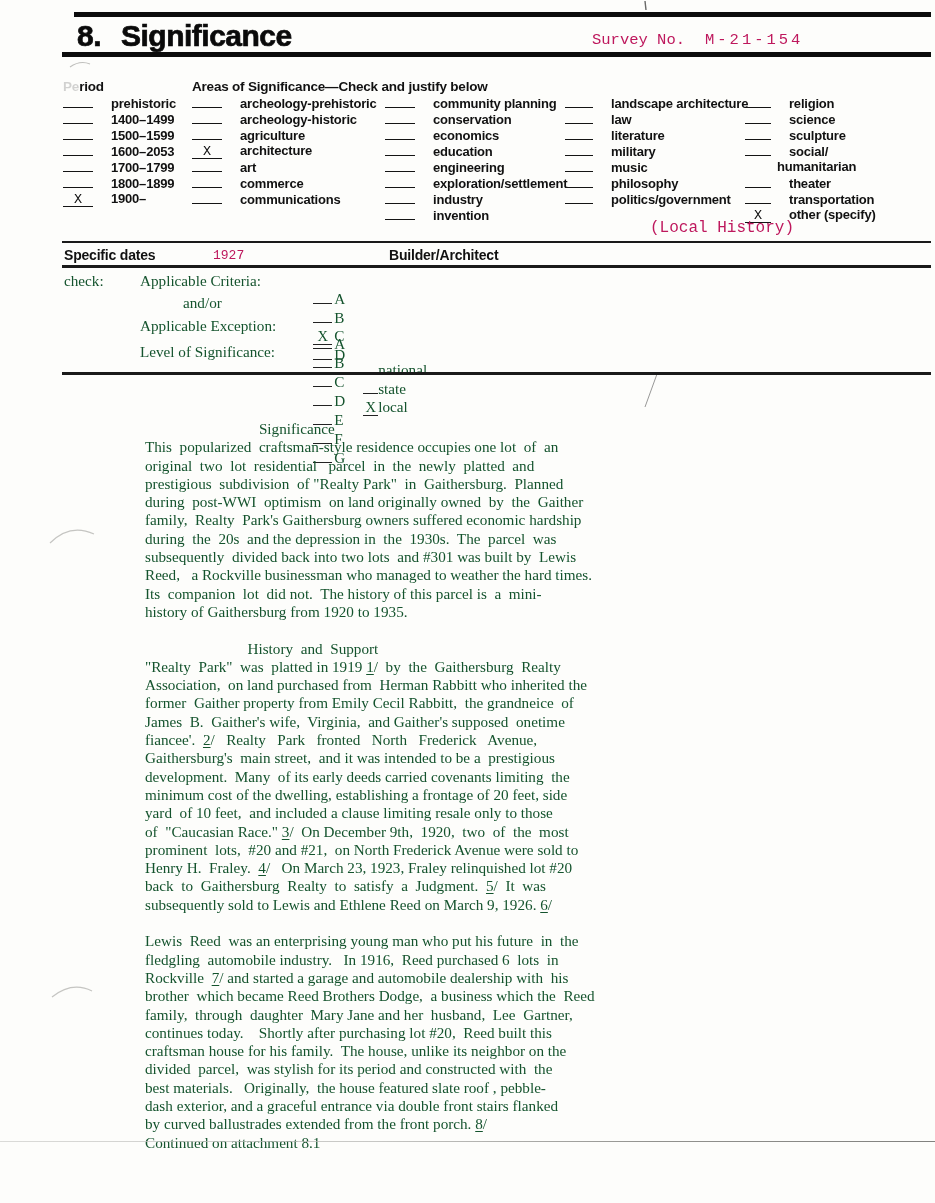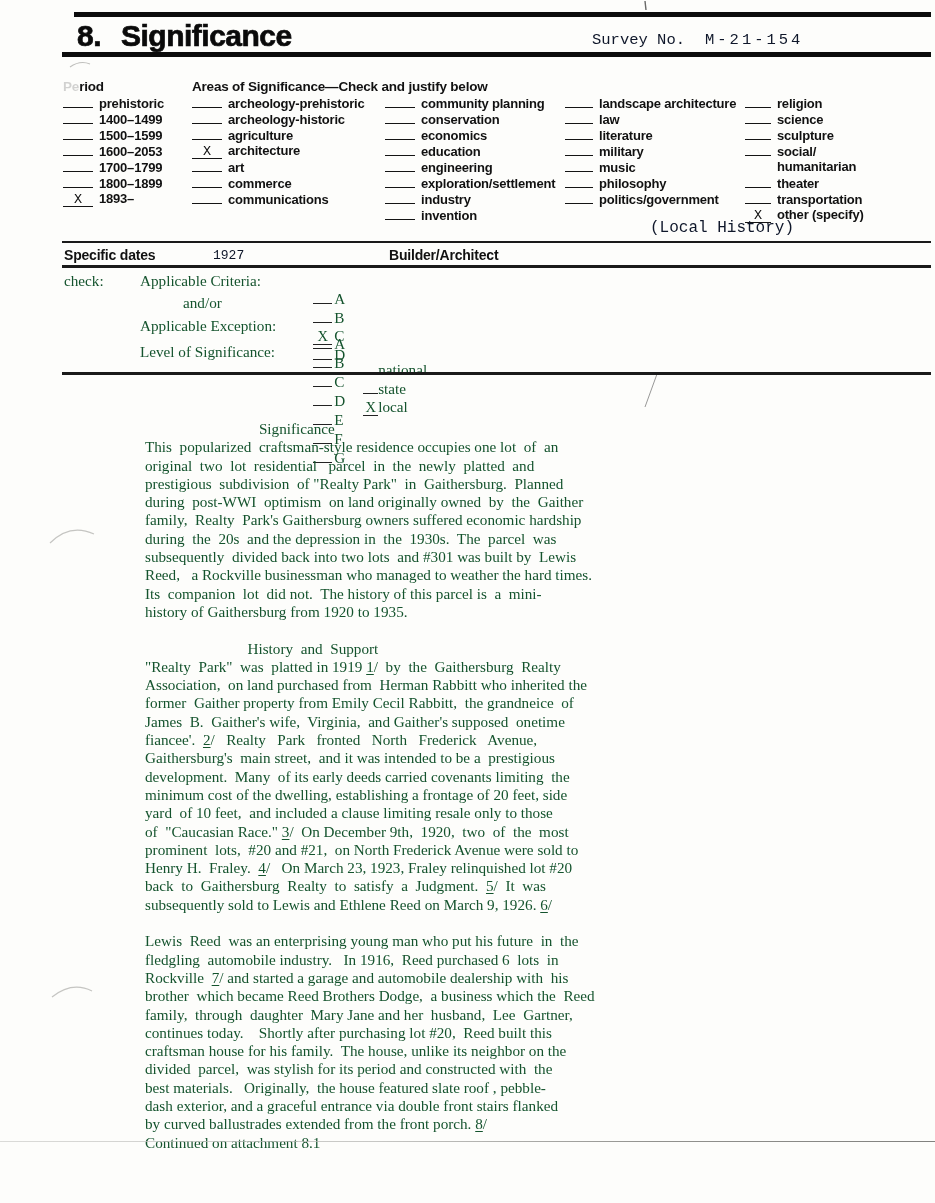--- a/index.html
+++ b/index.html
@@ -1,34 +1,34 @@
 <!DOCTYPE html>
 <html><head>
 <meta charset="utf-8">
 <style>
   html,body{margin:0;padding:0;background:#d8d8d4;}
   .page{position:relative;width:935px;height:1203px;background:#fdfdfb;
         font-family:"Liberation Sans",sans-serif;color:#111;overflow:hidden;margin:0 auto;}
   .abs{position:absolute;}
-  .mono{font-family:"Liberation Mono","DejaVu Sans Mono",monospace;color:#0f172a;}
+  .mono{font-family:"Liberation Mono","DejaVu Sans Mono",monospace;color:#be185d;}
   .bar{position:absolute;background:#0c0c0c;}
   .rule{position:absolute;background:#1a1a1a;}
   
   .h-title{font-weight:bold;font-size:30px;letter-spacing:-0.5px;color:#0a0a0a;-webkit-text-stroke:0.7px #0a0a0a;}
   .survey{font-size:15.5px;}
   .survey-val{letter-spacing:3px;}
   
   .colhead{font-weight:bold;font-size:13.5px;letter-spacing:-0.2px;white-space:nowrap;}
   .faded{opacity:0.18;text-align:center;}
   .cbcol{position:absolute;}
   .cbrow{display:flex;align-items:baseline;height:16px;}
   .cbblank{flex:none;border-bottom:1.6px solid #141414;text-align:center;
            font-family:"Liberation Mono",monospace;font-size:13.5px;line-height:11px;height:12px;color:#111;}
   .w30{width:30px}.w28{width:28px}.w26{width:26px}
-  .cblabel{font-weight:bold;font-size:13px;letter-spacing:-0.2px;margin-left:6px;white-space:nowrap;}
+  .cblabel{font-weight:bold;font-size:13px;letter-spacing:-0.2px;margin-left:18px;white-space:nowrap;}
   .indent{margin-left:32px;}
   
   .ck{position:absolute;font-family:Liberation Serif, serif;
       font-size:15.2px;color:#14532d;white-space:pre;}
   .boldlab{font-weight:bold;font-size:14px;letter-spacing:-0.2px;white-space:nowrap;}
   .fitem{display:inline-flex;align-items:baseline;margin-right:14px;}
   .fitem.ex{margin-right:16px;}
   .fblank{display:inline-block;width:19px;border-bottom:1.6px solid #222;text-align:center;
           font-size:14.5px;line-height:13px;height:14px;margin-right:2px;}
   .lvitem{display:inline-flex;align-items:baseline;margin-right:24px;}
@@ -83,21 +83,21 @@
     <div class="cbrow">
         <span class="cbblank w30"></span>
         <span class="cblabel">1700–1799</span>
       </div>
     <div class="cbrow">
         <span class="cbblank w30"></span>
         <span class="cblabel">1800–1899</span>
       </div>
     <div class="cbrow">
         <span class="cbblank w30">X</span>
-        <span class="cblabel">1893–</span>
+        <span class="cblabel">1900–</span>
       </div>
   </div>
 
   <div class="cbcol" style="left:192px;top:95px">
     <div class="cbrow">
         <span class="cbblank w30"></span>
         <span class="cblabel">archeology-prehistoric</span>
       </div>
     <div class="cbrow">
         <span class="cbblank w30"></span>

